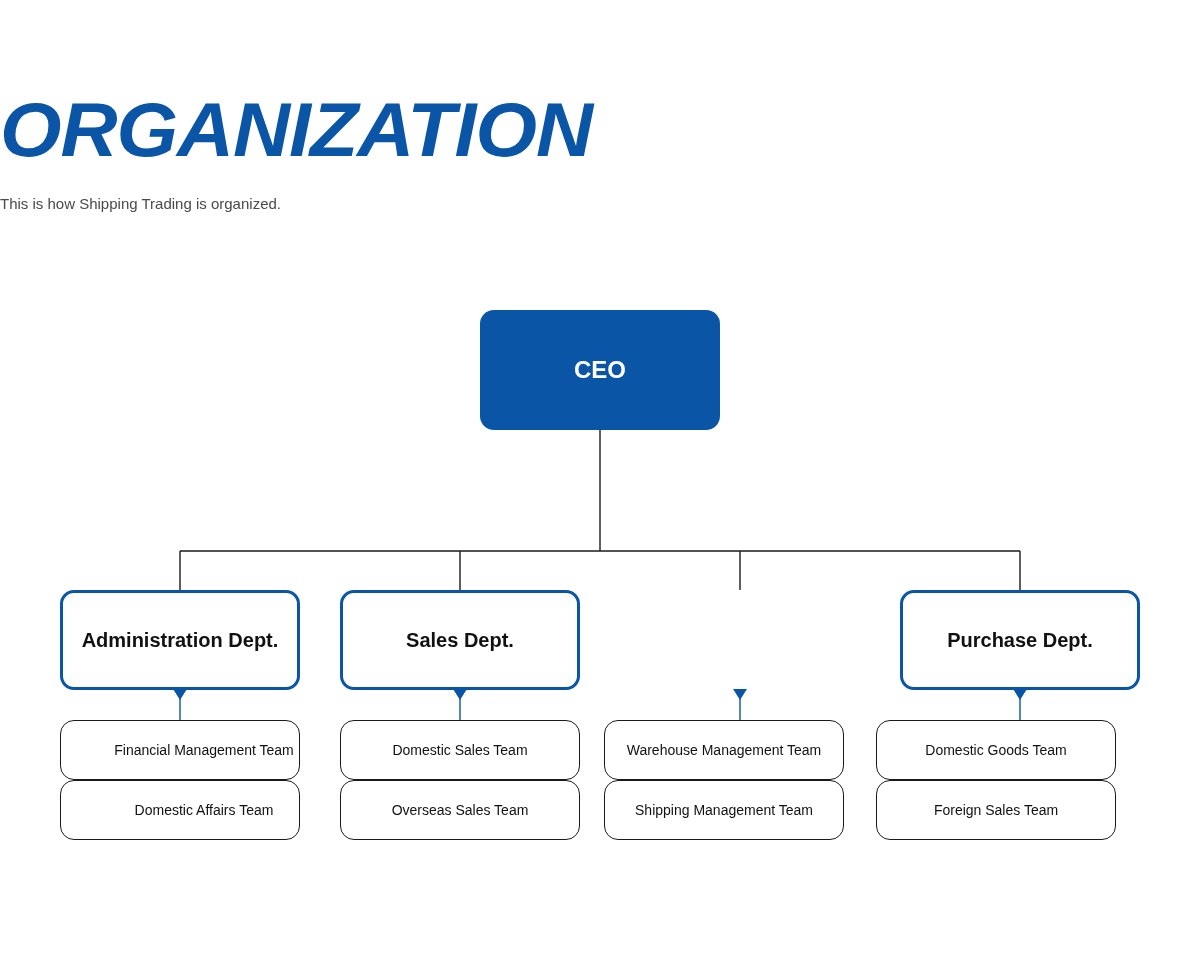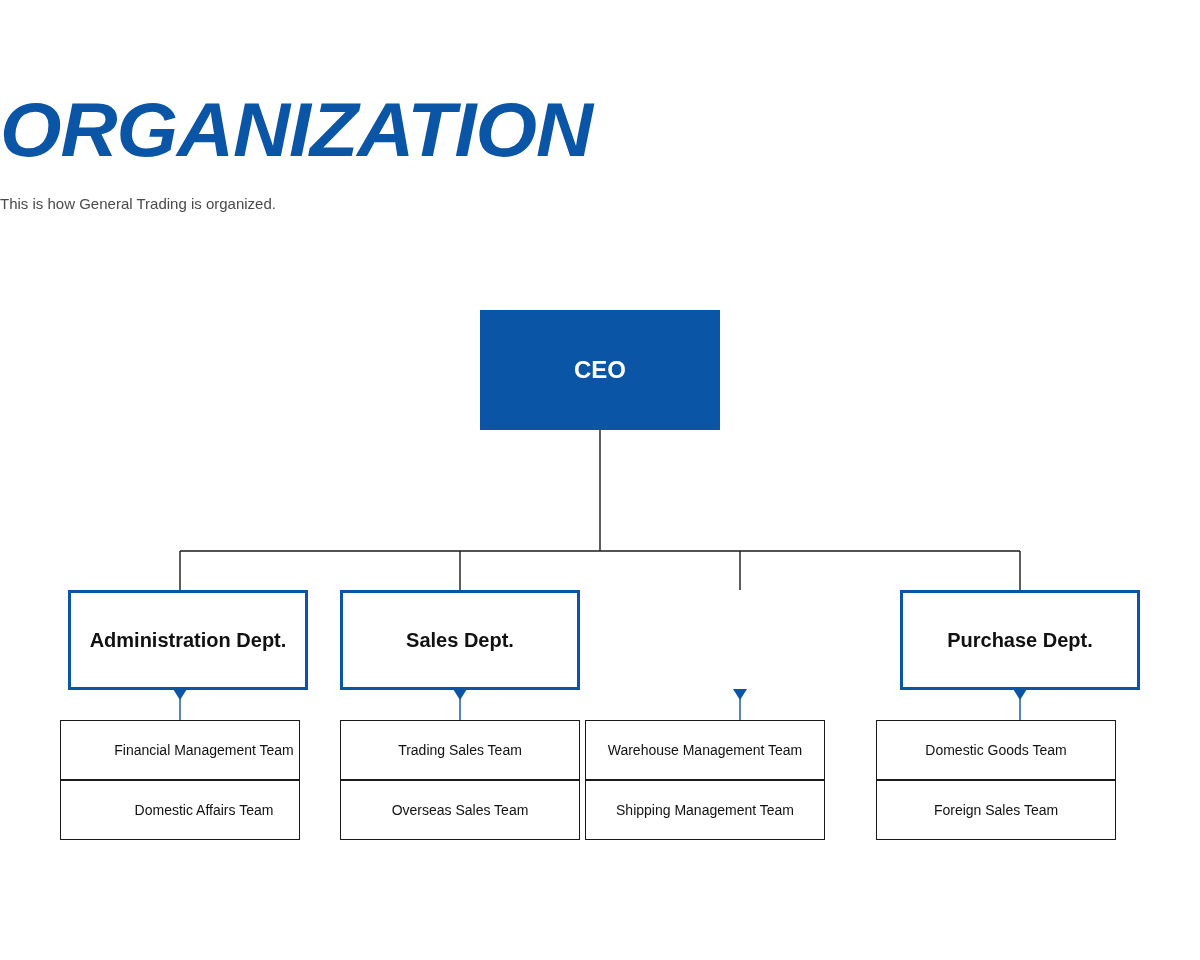--- a/index.html
+++ b/index.html
@@ -57,20 +57,21 @@
     pointer-events: none;
   }
 
   .node {
     position: absolute;
     box-sizing: border-box;
     display: flex;
     align-items: center;
     justify-content: center;
     text-align: center;
+    border-radius: 14px;
   }
 
   
   .node-root {
     left: 480px;
     top: 310px;
     width: 240px;
     height: 120px;
     background: #0b55a6;
     color: #ffffff;
@@ -82,48 +83,48 @@
   .node-dept {
     top: 590px;
     width: 240px;
     height: 100px;
     background: #ffffff;
     border: 3px solid #0b55a6;
     color: #111111;
     font-size: 20px;
     font-weight: bold;
   }
-  .dept-0 { left: 60px; margin-left: 8px; }
+  .dept-0 { left: 60px; }
   .dept-1 { left: 340px; }
   .dept-2 { left: 620px; }
   .dept-3 { left: 900px; }
 
   
   .node-team {
     width: 240px;
     height: 60px;
     background: #ffffff;
     border: 1px solid #1a1a1a;
     color: #111111;
     font-size: 14px;
     font-weight: normal;
   }
   .team-row-0 { top: 720px; }
   .team-row-1 { top: 780px; }
   .col-0 { left: 60px; padding-left: 48px; }
   .col-1 { left: 340px; }
-  .col-2 { left: 585px; }
+  .col-2 { left: 604px; }
   .col-3 { left: 876px; }
 </style>
 </head>
 <body>
 
 <div id="page-title">ORGANIZATION</div>
 
-<div id="page-subtitle">This is how General Trading is organized.</div>
+<div id="page-subtitle">This is how Shipping Trading is organized.</div>
 
 <div id="org-chart">
 
   <svg id="connector-layer" width="1200" height="960" viewBox="0 0 1200 960">
 
     <line x1="600" y1="430" x2="600" y2="551" stroke="#1a1a1a" stroke-width="1.4"></line>
 
     <line x1="180" y1="551" x2="1020" y2="551" stroke="#1a1a1a" stroke-width="1.4"></line>
 
     <line x1="180" y1="551" x2="180" y2="590" stroke="#1a1a1a" stroke-width="1.4"></line>
@@ -156,21 +157,21 @@
   </div>
 
   <div class="node node-team col-0 team-row-0">
     <span>Financial Management Team</span>
   </div>
   <div class="node node-team col-0 team-row-1">
     <span>Domestic Affairs Team</span>
   </div>
 
   <div class="node node-team col-1 team-row-0">
-    <span>Trading Sales Team</span>
+    <span>Domestic Sales Team</span>
   </div>
   <div class="node node-team col-1 team-row-1">
     <span>Overseas Sales Team</span>
   </div>
 
   <div class="node node-team col-2 team-row-0">
     <span>Warehouse Management Team</span>
   </div>
   <div class="node node-team col-2 team-row-1">
     <span>Shipping Management Team</span>

